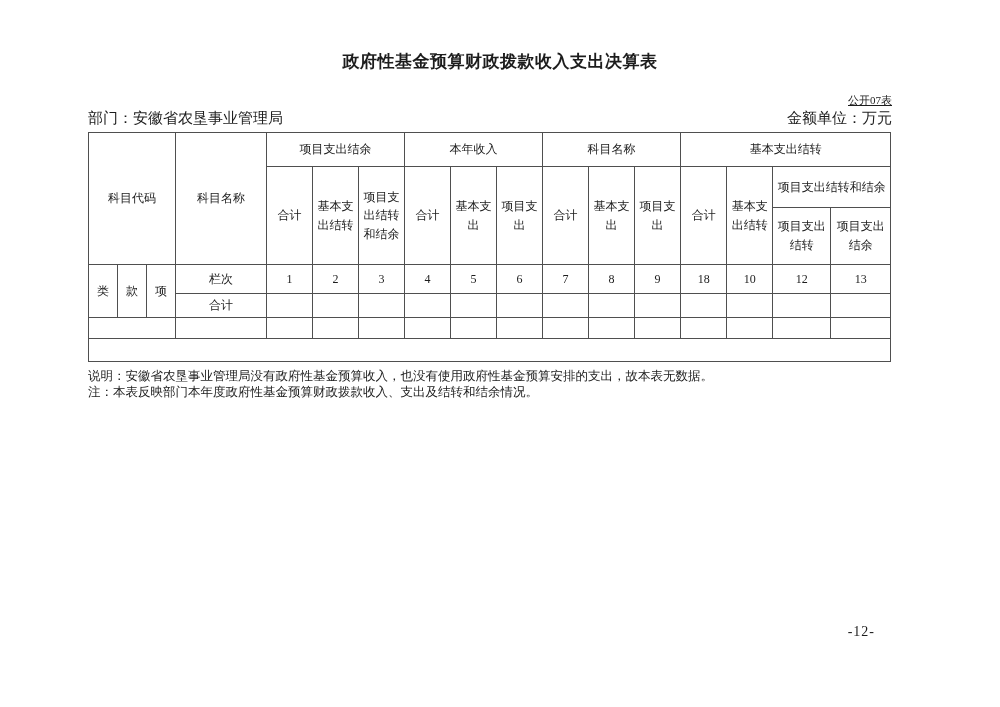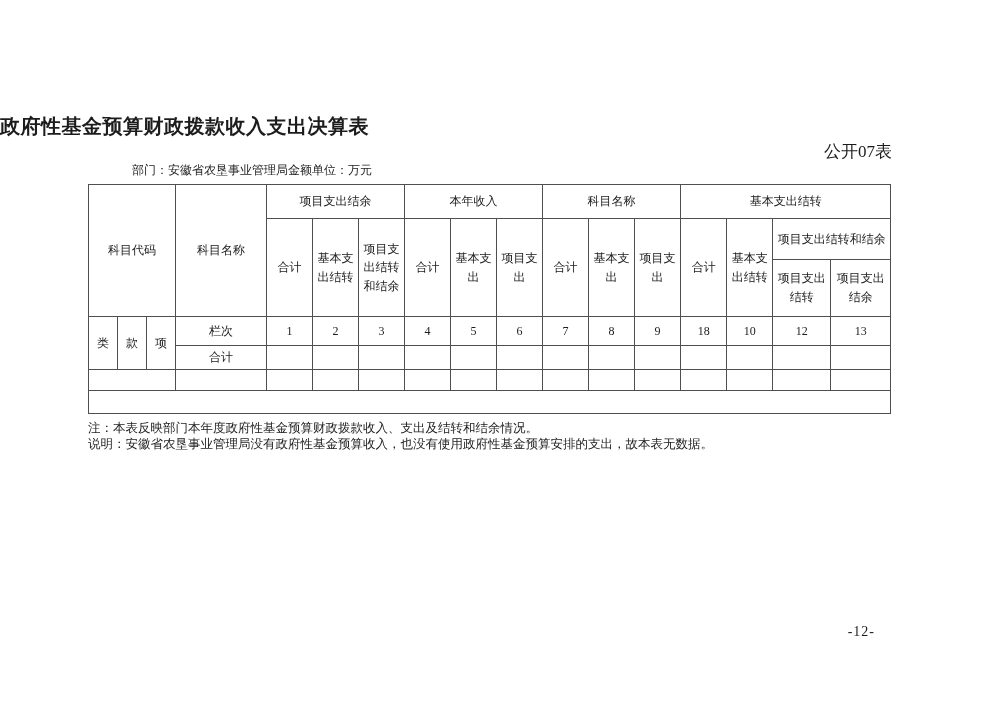--- a/index.html
+++ b/index.html
@@ -9,40 +9,42 @@
     font-family:"Liberation Serif","DejaVu Serif",serif;
     color:#1c1c1c;
   }
   .page {
     position:relative;
     width:1000px; height:707px;
     background:#ffffff;
     overflow:hidden;
   }
   .doc-title {
-    padding-top:116px;
+    padding-top:52px;
+    text-align:center;
     font-family:"Liberation Sans","DejaVu Sans",sans-serif;
     font-weight:bold;
-    font-size:20px;
+    font-size:17px;
     line-height:20px;
     letter-spacing:0.5px;
   }
   .content { width:804px; margin-left:88px; }
   .form-code {
-    margin-top:8px;
+    margin-top:20px;
     text-align:right;
-    font-size:17px;
+    font-size:11px;
     line-height:16px;
+    text-decoration:underline;
   }
   .meta-row {
     margin-top:2px;
     display:flex;
-    font-size:12px;
+    justify-content:space-between;
+    font-size:15px;
     line-height:16px;
-    margin-left:44px;
   }
   table.budget {
     margin-top:6px;
     border-collapse:collapse;
     table-layout:fixed;
     width:803px;
   }
   table.budget td {
     border:1px solid #4f4f4f;
     text-align:center;
@@ -191,21 +193,21 @@
         <td></td>
       </tr>
 
       <tr style="height:23px">
         <td colspan="17"></td>
       </tr>
     </tbody>
       </table>
 
     <div class="notes">
+      <div>说明：安徽省农垦事业管理局没有政府性基金预算收入，也没有使用政府性基金预算安排的支出，故本表无数据。</div>
       <div>注：本表反映部门本年度政府性基金预算财政拨款收入、支出及结转和结余情况。</div>
-      <div>说明：安徽省农垦事业管理局没有政府性基金预算收入，也没有使用政府性基金预算安排的支出，故本表无数据。</div>
     </div>
 
   </div>
 
   <div class="page-number">-12-</div>
 
 </div>
 
 </body></html>

